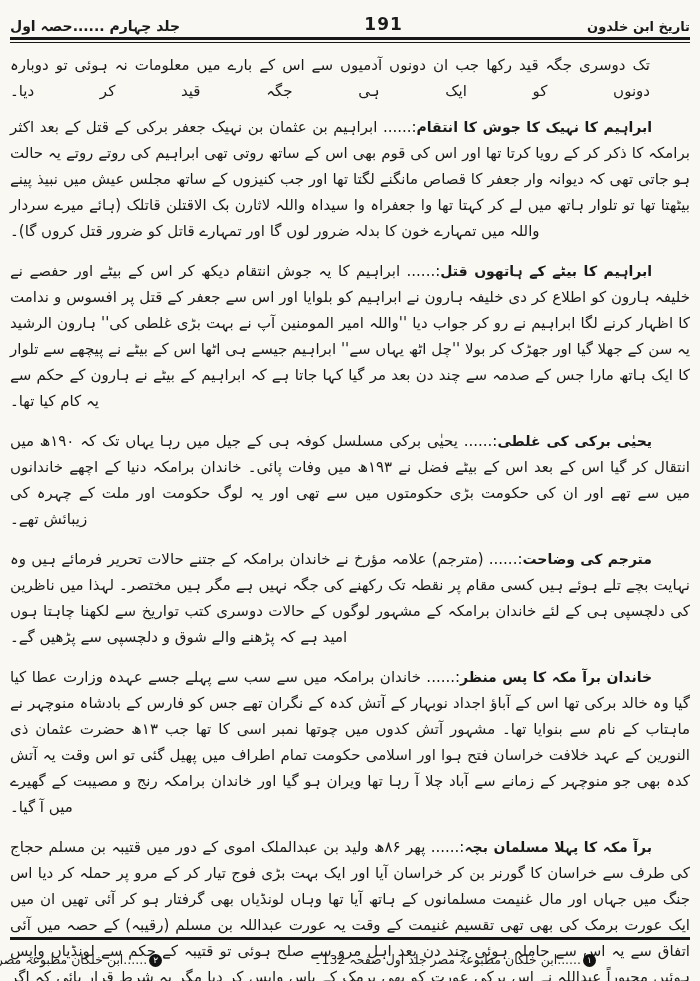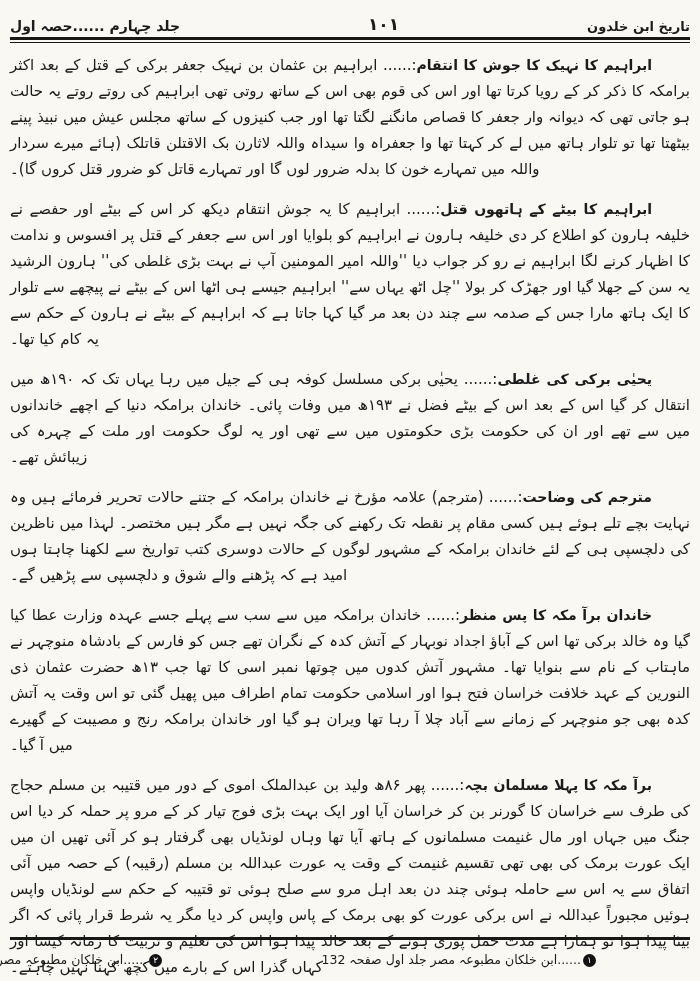--- a/index.html
+++ b/index.html
@@ -38,27 +38,28 @@
   .footnote:nth-child(2){margin-right:150px;}
   .footnote .fnmark{width:13px;height:13px;line-height:13px;font-size:9px;}
 </style>
 </head>
 <body>
 
 <div class="page">
 
   <div class="header">
     <span class="h-title">تاریخ ابن خلدون</span>
-    <span class="h-num">۱۰۱</span>
+    <span class="h-num">191</span>
     <span class="h-vol">جلد چہارم ......حصہ اول</span>
   </div>
   <div class="rule-thick"></div>
   <div class="rule-thin"></div>
 
   <div class="content" id="sections">
+    <p class="intro">تک دوسری جگہ قید رکھا جب ان دونوں آدمیوں سے اس کے بارے میں معلومات نہ ہوئی تو دوبارہ دونوں کو ایک ہی جگہ قید کر دیا۔</p>
 
   <p class="section"><span class="heading">ابراہیم کا نہیک کا جوش کا انتقام</span><span class="leader">:......</span><span class="body-text"> ابراہیم بن عثمان بن نہیک جعفر برکی کے قتل کے بعد اکثر برامکہ کا ذکر کر کے رویا کرتا تھا اور اس کی قوم بھی اس کے ساتھ روتی تھی ابراہیم کی روتے روتے یہ حالت ہو جاتی تھی کہ دیوانہ وار جعفر کا قصاص مانگنے لگتا تھا اور جب کنیزوں کے ساتھ مجلس عیش میں نبیذ پینے بیٹھتا تھا تو تلوار ہاتھ میں لے کر کہتا تھا وا جعفراہ وا سیداہ واللہ لاثارن بک الاقتلن قاتلک (ہائے میرے سردار واللہ میں تمہارے خون کا بدلہ ضرور لوں گا اور تمہارے قاتل کو ضرور قتل کروں گا)۔ </span></p>
       <p class="section"><span class="heading">ابراہیم کا بیٹے کے ہاتھوں قتل</span><span class="leader">:......</span><span class="body-text"> ابراہیم کا یہ جوش انتقام دیکھ کر اس کے بیٹے اور حفصے نے خلیفہ ہارون کو اطلاع کر دی خلیفہ ہارون نے ابراہیم کو بلوایا اور اس سے جعفر کے قتل پر افسوس و ندامت کا اظہار کرنے لگا ابراہیم نے رو کر جواب دیا ''واللہ امیر المومنین آپ نے بہت بڑی غلطی کی'' ہارون الرشید یہ سن کے جھلا گیا اور جھڑک کر بولا ''چل اٹھ یہاں سے'' ابراہیم جیسے ہی اٹھا اس کے بیٹے نے پیچھے سے تلوار کا ایک ہاتھ مارا جس کے صدمہ سے چند دن بعد مر گیا کہا جاتا ہے کہ ابراہیم کے بیٹے نے ہارون کے حکم سے یہ کام کیا تھا۔ </span></p>
       <p class="section"><span class="heading">یحیٰی برکی کی غلطی</span><span class="leader">:......</span><span class="body-text"> یحیٰی برکی مسلسل کوفہ ہی کے جیل میں رہا یہاں تک کہ ۱۹۰ھ میں انتقال کر گیا اس کے بعد اس کے بیٹے فضل نے ۱۹۳ھ میں وفات پائی۔ خاندان برامکہ دنیا کے اچھے خاندانوں میں سے تھے اور ان کی حکومت بڑی حکومتوں میں سے تھی اور یہ لوگ حکومت اور ملت کے چہرہ کی زیبائش تھے۔ </span></p>
       <p class="section"><span class="heading">مترجم کی وضاحت</span><span class="leader">:......</span><span class="body-text"> (مترجم) علامہ مؤرخ نے خاندان برامکہ کے جتنے حالات تحریر فرمائے ہیں وہ نہایت بچے تلے ہوئے ہیں کسی مقام پر نقطہ تک رکھنے کی جگہ نہیں ہے مگر ہیں مختصر۔ لہذا میں ناظرین کی دلچسپی ہی کے لئے خاندان برامکہ کے مشہور لوگوں کے حالات دوسری کتب تواریخ سے لکھنا چاہتا ہوں امید ہے کہ پڑھنے والے شوق و دلچسپی سے پڑھیں گے۔ </span></p>
       <p class="section"><span class="heading">خاندان برآ مکہ کا پس منظر</span><span class="leader">:......</span><span class="body-text"> خاندان برامکہ میں سے سب سے پہلے جسے عہدہ وزارت عطا کیا گیا وہ خالد برکی تھا اس کے آباؤ اجداد نوبہار کے آتش کدہ کے نگران تھے جس کو فارس کے بادشاہ منوچہر نے ماہتاب کے نام سے بنوایا تھا۔ مشہور آتش کدوں میں چوتھا نمبر اسی کا تھا جب ۱۳ھ حضرت عثمان ذی النورین کے عہد خلافت خراسان فتح ہوا اور اسلامی حکومت تمام اطراف میں پھیل گئی تو اس وقت یہ آتش کدہ بھی جو منوچہر کے زمانے سے آباد چلا آ رہا تھا ویران ہو گیا اور خاندان برامکہ رنج و مصیبت کے گھیرے میں آ گیا۔ </span></p>
       <p class="section"><span class="heading">برآ مکہ کا پہلا مسلمان بچہ</span><span class="leader">:......</span><span class="body-text"> پھر ۸۶ھ ولید بن عبدالملک اموی کے دور میں قتیبہ بن مسلم حجاج کی طرف سے خراسان کا گورنر بن کر خراسان آیا اور ایک بہت بڑی فوج تیار کر کے مرو پر حملہ کر دیا اس جنگ میں جہاں اور مال غنیمت مسلمانوں کے ہاتھ آیا تھا وہاں لونڈیاں بھی گرفتار ہو کر آئی تھیں ان میں ایک عورت برمک کی بھی تھی تقسیم غنیمت کے وقت یہ عورت عبداللہ بن مسلم (رقیبہ) کے حصہ میں آئی اتفاق سے یہ اس سے حاملہ ہوئی چند دن بعد اہل مرو سے صلح ہوئی تو قتیبہ کے حکم سے لونڈیاں واپس ہوئیں مجبوراً عبداللہ نے اس برکی عورت کو بھی برمک کے پاس واپس کر دیا مگر یہ شرط قرار پائی کہ اگر بیٹا پیدا ہوا تو ہمارا ہے مدت حمل پوری ہونے کے بعد خالد پیدا ہوا اس کی تعلیم و تربیت کا زمانہ کیسا اور کہاں گذرا اس کے بارے میں کچھ کہنا نہیں چاہتے۔ </span></p>
     </div>
 
   <div class="footer">

